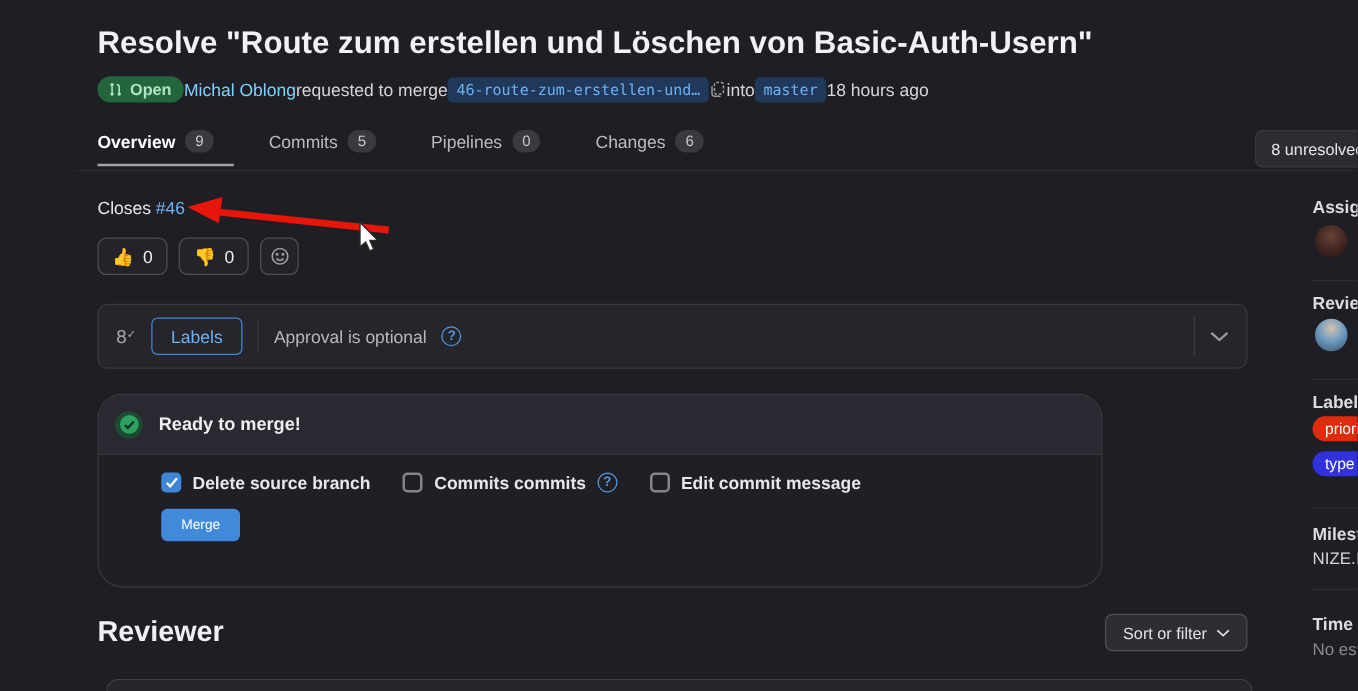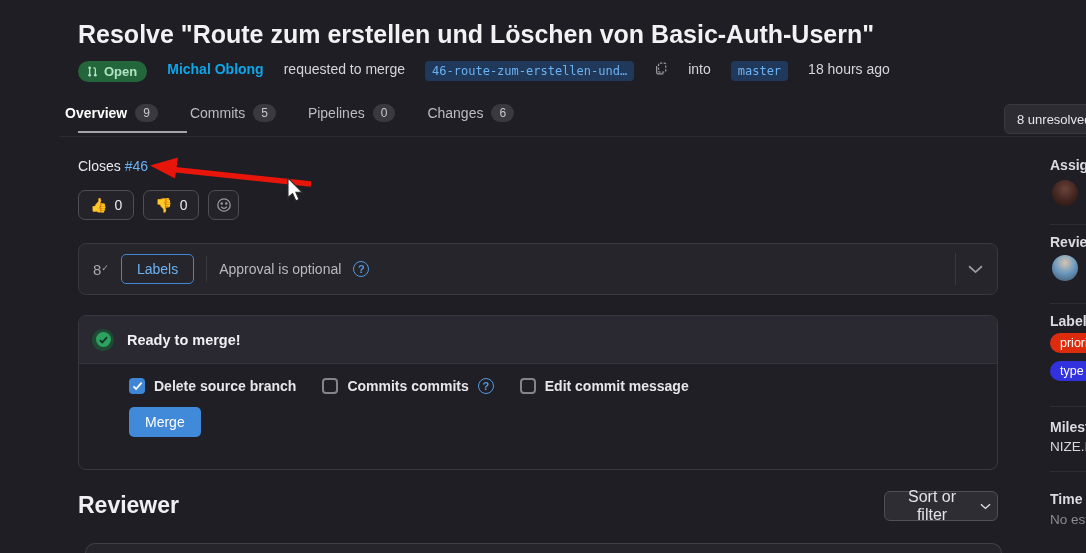--- a/index.html
+++ b/index.html
@@ -12,31 +12,31 @@
   html,body{margin:0;padding:0}
   body{
     width:1086px;height:553px;overflow:hidden;position:relative;
     background:var(--page_bg);color:#ececef;
     font-family:"Liberation Sans",sans-serif;font-size:14px;
   }
   .abs{position:absolute}
 
   
   #page-title{left:78px;top:20px;width:930px;margin:0;font-size:25px;font-weight:700;color:#f2f1f4;white-space:nowrap}
-  #byline{left:78px;top:61px;display:flex;align-items:flex-start;gap:20px;color:#d6d5db;white-space:nowrap}
+  #byline{left:78px;top:61px;display:flex;align-items:center;gap:0;color:#d6d5db;white-space:nowrap}
   .badge-open{display:inline-flex;align-items:center;gap:5px;background:var(--open_badge_bg);color:var(--open_badge_text);
     font-size:13px;font-weight:600;padding:3px 10px 3px 8px;border-radius:12px}
   .badge-open svg{display:block}
-  .author{font-weight:700;color:#0ea5e9}
+  .author{font-weight:400;color:#7dd3fc}
   .branch-pill{font-family:"DejaVu Sans Mono",monospace;font-size:12px;color:var(--link_blue);
     background:#20385a;border-radius:4px;padding:3px 7px;cursor:pointer}
   .icon-btn{display:inline-flex;align-items:center;color:#9a99a1;cursor:pointer}
 
   
-  #tabs{left:65px;top:104px;display:flex;gap:32px;align-items:flex-start}
+  #tabs{left:78px;top:104px;display:flex;gap:44px;align-items:flex-start}
   .tab{display:flex;align-items:center;gap:8px;color:#bdbcc3;cursor:pointer;padding-bottom:4px}
   .tab.active{color:#ffffff;font-weight:700}
   .tab .pill{background:#3a3940;color:#c9c8ce;font-size:12px;font-weight:400;padding:1px 8px;border-radius:10px;line-height:16px}
   #tab-underline{left:78px;top:131px;width:109px;height:2px;background:#a5a4ab}
   #tabs-border{left:60px;top:136px;width:1026px;height:1px;background:#2b2a30}
   #unresolved-btn{left:1004px;top:104px;height:30px;width:120px;background:#2d2c33;border:1px solid #3a3940;
     border-radius:6px;font-size:13px;color:#e6e5ea;display:flex;align-items:center;padding:0 12px;cursor:pointer;white-space:nowrap}
 
   
   #closes-line{left:78px;top:158px;color:#e8e7ec}
@@ -57,41 +57,41 @@
   .approvals-glyph .chk{font-size:9px;vertical-align:4px}
   #approve-btn{background:transparent;border:1px solid var(--accent_blue);color:var(--link_blue);
     font-family:inherit;font-size:14px;border-radius:5px;padding:6px 15px;cursor:pointer}
   .vdiv{width:1px;background:#3a383f}
   .help-icon{display:inline-flex;align-items:center;justify-content:center;width:16px;height:16px;border-radius:50%;
     border:1.5px solid #5399e0;color:#5399e0;font-size:11px;font-weight:700;cursor:pointer}
   #approve-note{color:#b9b8bf}
   #approve-panel .spacer{flex:1}
 
   
-  #merge-widget{left:78px;top:315px;width:920px;height:155px;border:1px solid var(--panel_border);border-radius:8px;
+  #merge-widget{left:78px;top:315px;width:804px;height:155px;border:1px solid var(--panel_border);border-radius:20px;
     background:#201f25;overflow:hidden}
   #merge-widget .head{height:48px;background:#2a2931;border-bottom:1px solid #35343b;display:flex;align-items:center;gap:13px;padding:0 13px}
   .check-circle{width:22px;height:22px;border-radius:50%;background:#1e4a34;display:flex;align-items:center;justify-content:center}
   .check-circle .inner{width:15px;height:15px;border-radius:50%;background:#2da160;display:flex;align-items:center;justify-content:center}
   #merge-status{font-weight:700;font-size:14.5px;color:#f0eff3}
   #merge-widget .body{padding:14px 14px 0 50px}
   #cb-row{display:flex;align-items:center;gap:26px}
   .cb-item{display:flex;align-items:flex-end;gap:9px;font-weight:600;color:#e7e6eb;cursor:pointer}
   .cb{width:16px;height:16px;border-radius:4px;flex:0 0 auto}
   .cb.checked{background:var(--accent_blue);display:flex;align-items:center;justify-content:center}
   .cb.unchecked{border:2px solid #85838c;background:transparent}
   #merge-summary{margin-top:10px;font-size:13px;color:#98969f;white-space:nowrap}
   #merge-summary .mono{font-family:"DejaVu Sans Mono",monospace;font-size:12px;color:#b9b8c0}
   #merge-btn{margin-top:13px;background:var(--merge_button_bg);color:#fff;border:none;border-radius:5px;
-    padding:7px 16px;font-family:inherit;font-size:14px;cursor:pointer}
+    padding:7px 16px;font-family:inherit;font-size:11px;cursor:pointer}
 
   
   #activity-title{left:78px;top:492px;margin:0;font-size:23px;font-weight:700;color:#f0eff3}
   #sort-btn{left:884px;top:491px;height:30px;width:114px;background:#2e2d34;border:1px solid #514f58;border-radius:6px;
-    color:#e3e2e8;font-size:16px;display:flex;align-items:center;justify-content:center;gap:7px;cursor:pointer}
+    color:#e3e2e8;font-size:13px;display:flex;align-items:center;justify-content:center;gap:7px;cursor:pointer}
   #comment-box-top{left:85px;top:543px;width:917px;height:14px;background:#26252c;border:1px solid #403e46;
     border-bottom:none;border-radius:10px 10px 0 0}
 
   
   .sb-h{position:absolute;left:1050px;font-weight:700;color:#dcdbe1;white-space:nowrap}
   .sb-v{position:absolute;left:1050px;font-size:13.5px;white-space:nowrap}
   .sb-hr{position:absolute;left:1050px;width:40px;height:1px;background:#2e2d33}
   .avatar{position:absolute;left:1052px;width:26px;height:26px;border-radius:50%}
   #avatar-assignee{background:radial-gradient(circle at 50% 35%,#6b4338 0%,#402420 55%,#241512 100%)}
   #avatar-reviewer{background:radial-gradient(circle at 50% 30%,#d8c3ae 0%,#6f9cc0 45%,#39536e 100%)}

